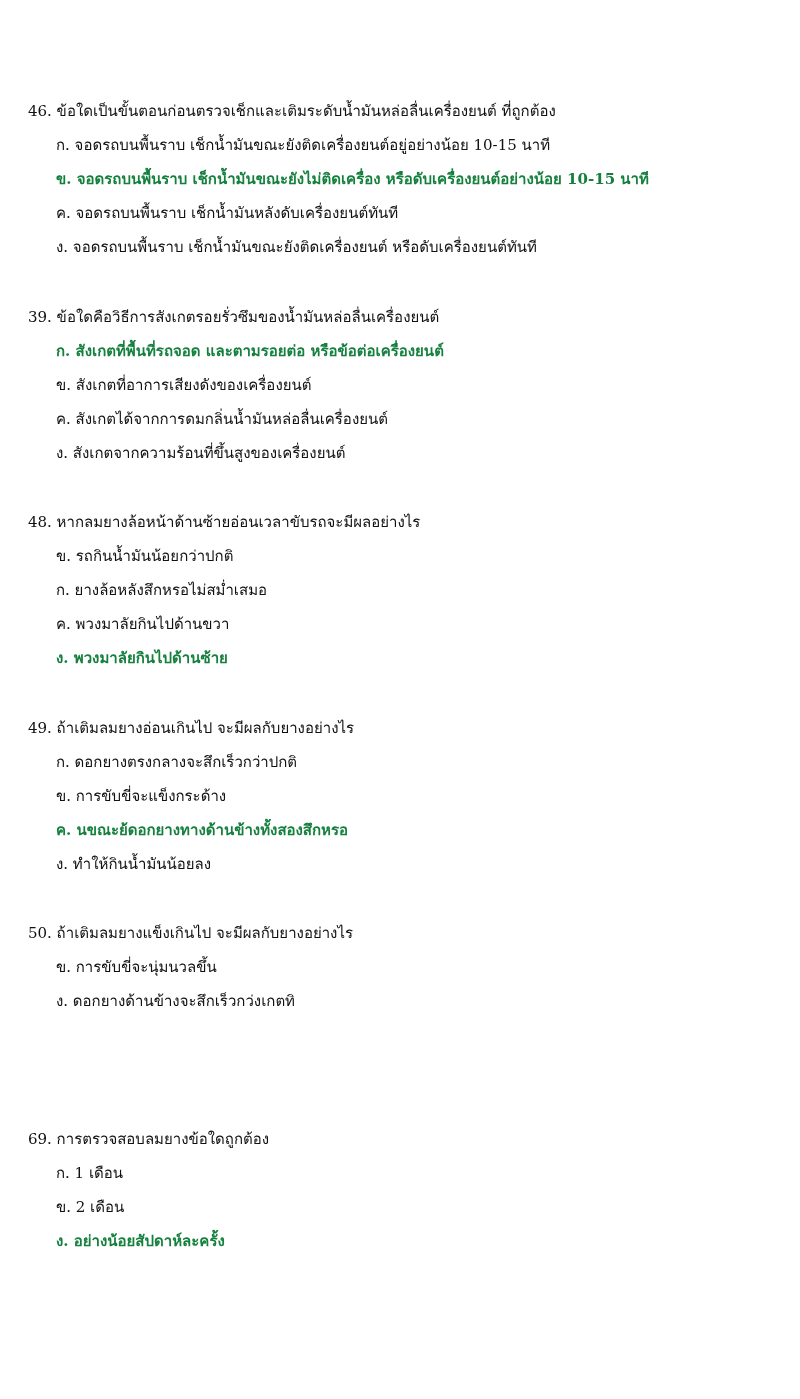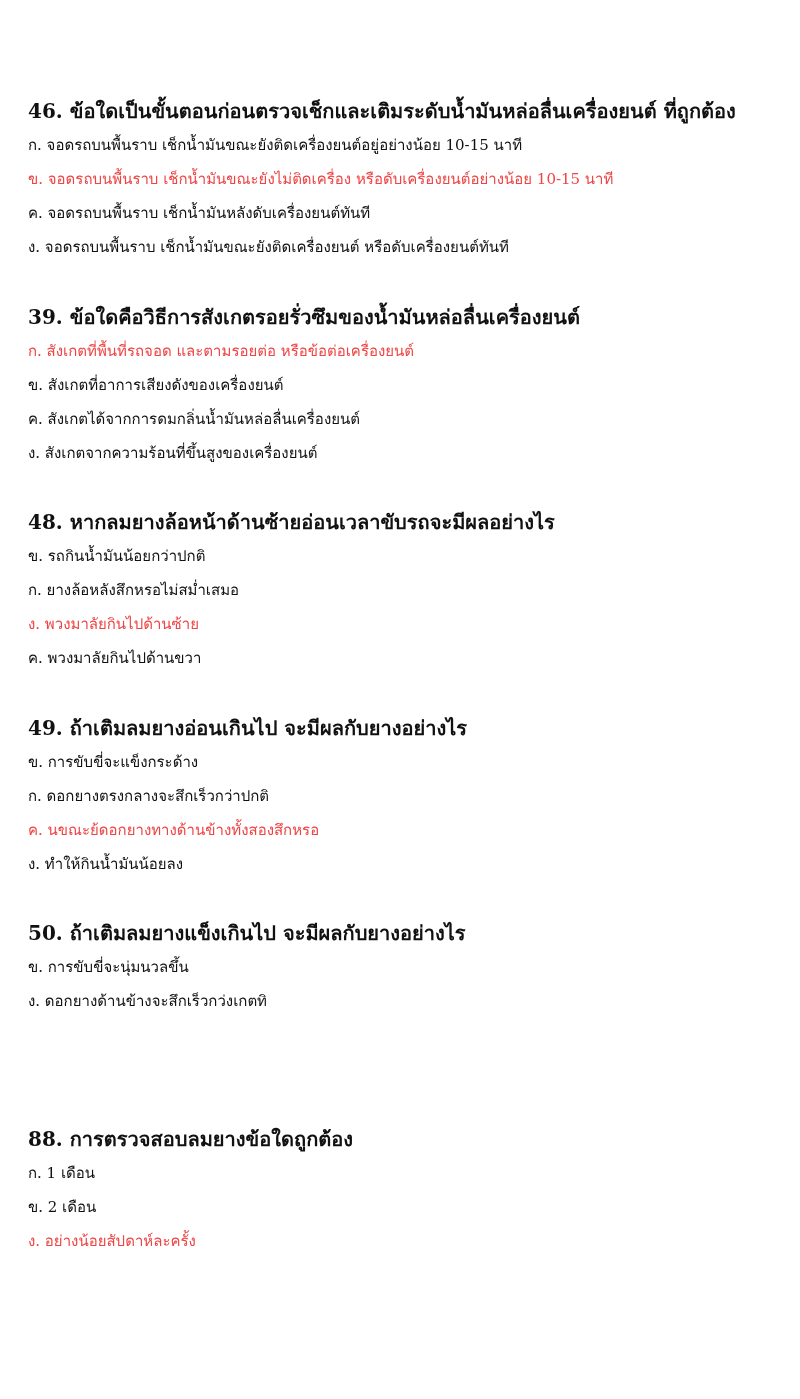--- a/index.html
+++ b/index.html
@@ -1,22 +1,22 @@
 <!DOCTYPE html>
 <html><head>
   <meta charset="utf-8">
   <style>
     html, body { margin: 0; padding: 0; background: #ffffff; }
     body { width: 800px; height: 1399px; position: relative; overflow: hidden;
            font-family: "DejaVu Serif", "Liberation Serif", serif; color: #111111; }
     .page { position: absolute; left: 28px; top: 94px; width: 760px; }
     .question { margin: 0 0 0 0; height: 205.5px; }
-    .q-title { font-weight: bold; font-size: 20px; line-height: 34px; height: 34px; white-space: nowrap; }
-    .choice { font-size: 15px; line-height: 34px; height: 34px; white-space: nowrap; }
-    .choice.correct { color: #ef4444; font-weight: normal; }
+    .q-title { font-weight: normal; font-size: 15px; line-height: 34px; height: 34px; white-space: nowrap; }
+    .choice { font-size: 15px; line-height: 34px; height: 34px; white-space: nowrap; margin-left: 28px; }
+    .choice.correct { color: #15803d; font-weight: bold; }
   </style>
 </head>
 <body>
 
 <div class="page">
 
   <div class="question">
     <div class="q-title">46. ข้อใดเป็นขั้นตอนก่อนตรวจเช็กและเติมระดับน้ำมันหล่อลื่นเครื่องยนต์ ที่ถูกต้อง</div>
     <div class="choice">ก. จอดรถบนพื้นราบ เช็กน้ำมันขณะยังติดเครื่องยนต์อยู่อย่างน้อย 10-15 นาที</div>
     <div class="choice correct">ข. จอดรถบนพื้นราบ เช็กน้ำมันขณะยังไม่ติดเครื่อง หรือดับเครื่องยนต์อย่างน้อย 10-15 นาที</div>
@@ -29,38 +29,38 @@
     <div class="choice correct">ก. สังเกตที่พื้นที่รถจอด และตามรอยต่อ หรือข้อต่อเครื่องยนต์</div>
     <div class="choice">ข. สังเกตที่อาการเสียงดังของเครื่องยนต์</div>
     <div class="choice">ค. สังเกตได้จากการดมกลิ่นน้ำมันหล่อลื่นเครื่องยนต์</div>
     <div class="choice">ง. สังเกตจากความร้อนที่ขึ้นสูงของเครื่องยนต์</div>
   </div>
 
   <div class="question">
     <div class="q-title">48. หากลมยางล้อหน้าด้านซ้ายอ่อนเวลาขับรถจะมีผลอย่างไร</div>
     <div class="choice">ข. รถกินน้ำมันน้อยกว่าปกติ</div>
     <div class="choice">ก. ยางล้อหลังสึกหรอไม่สม่ำเสมอ</div>
+    <div class="choice">ค. พวงมาลัยกินไปด้านขวา</div>
     <div class="choice correct">ง. พวงมาลัยกินไปด้านซ้าย</div>
-    <div class="choice">ค. พวงมาลัยกินไปด้านขวา</div>
   </div>
 
   <div class="question">
     <div class="q-title">49. ถ้าเติมลมยางอ่อนเกินไป จะมีผลกับยางอย่างไร</div>
+    <div class="choice">ก. ดอกยางตรงกลางจะสึกเร็วกว่าปกติ</div>
     <div class="choice">ข. การขับขี่จะแข็งกระด้าง</div>
-    <div class="choice">ก. ดอกยางตรงกลางจะสึกเร็วกว่าปกติ</div>
     <div class="choice correct">ค. นขณะย้ดอกยางทางด้านข้างทั้งสองสึกหรอ</div>
     <div class="choice">ง. ทำให้กินน้ำมันน้อยลง</div>
   </div>
 
   <div class="question">
     <div class="q-title">50. ถ้าเติมลมยางแข็งเกินไป จะมีผลกับยางอย่างไร</div>
     <div class="choice">ข. การขับขี่จะนุ่มนวลขึ้น</div>
     <div class="choice">ง. ดอกยางด้านข้างจะสึกเร็วกว่งเกตทิ</div>
   </div>
 
   <div class="question">
-    <div class="q-title">88. การตรวจสอบลมยางข้อใดถูกต้อง</div>
+    <div class="q-title">69. การตรวจสอบลมยางข้อใดถูกต้อง</div>
     <div class="choice">ก. 1 เดือน</div>
     <div class="choice">ข. 2 เดือน</div>
     <div class="choice correct">ง. อย่างน้อยสัปดาห์ละครั้ง</div>
   </div>
 
 </div>
 
 </body></html>

